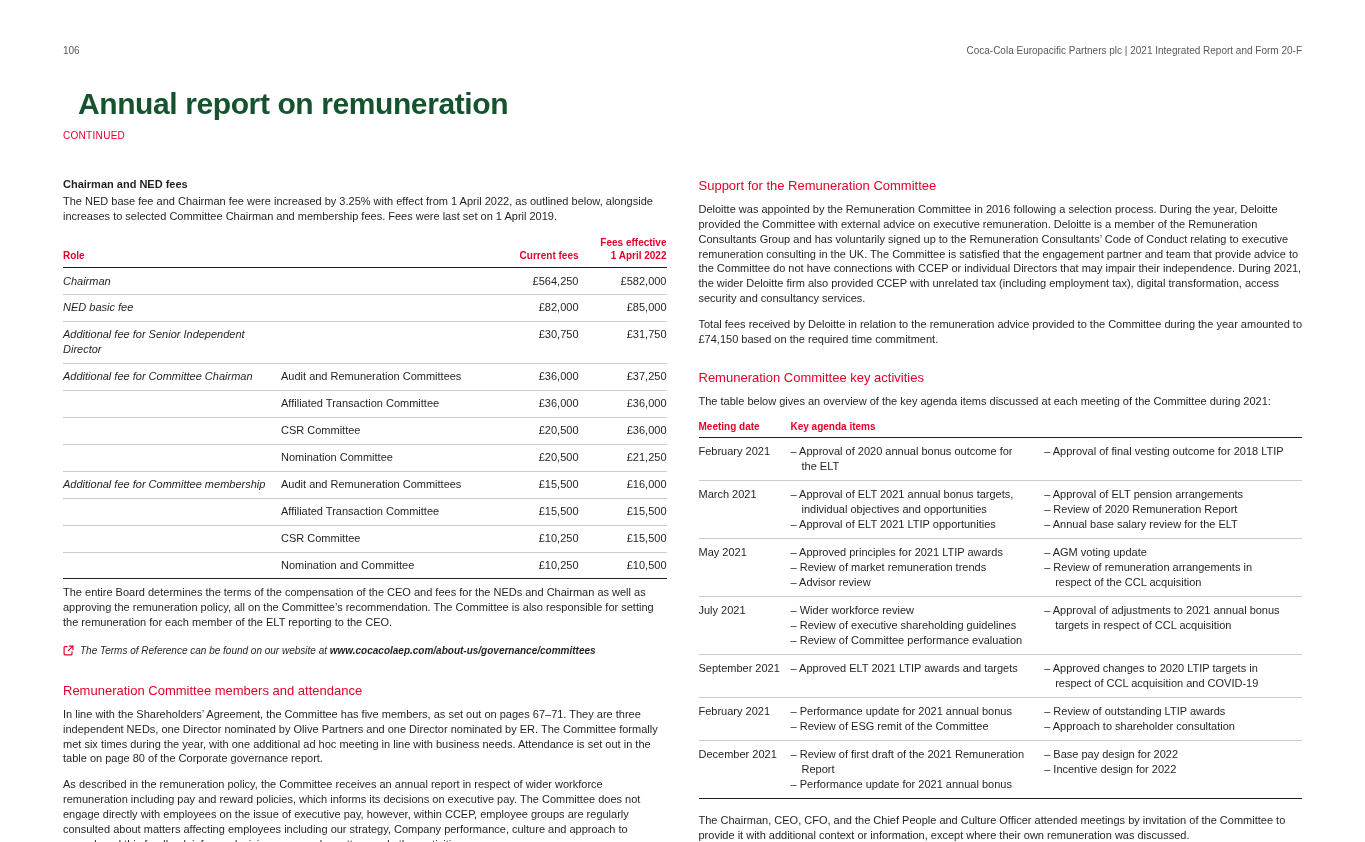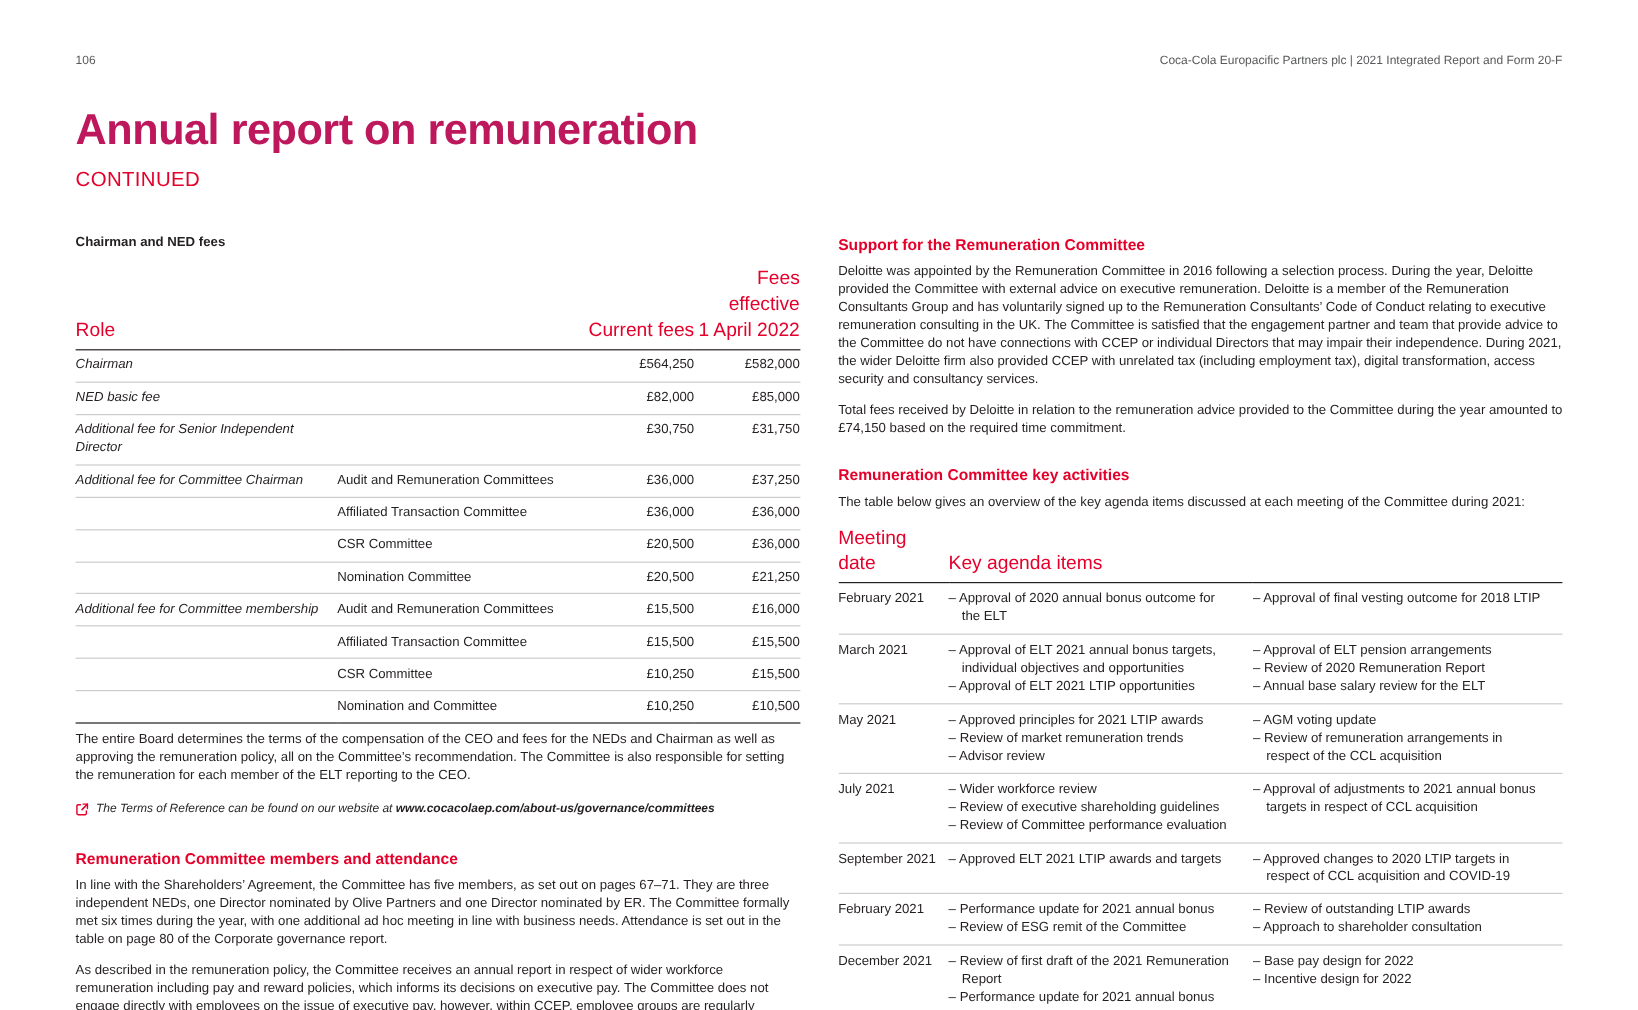--- a/index.html
+++ b/index.html
@@ -17,37 +17,37 @@
             font-size:10px; color:var(--muted,#58595b); margin-bottom:26px; }
   .topbar-left { display:flex; align-items:flex-start; }
   .pagenum { margin-right:48px; }
   .topnav { display:flex; gap:30px; }
   .nav-item { color:var(--muted,#58595b); cursor:pointer; }
   .nav-item.active { color:var(--accent,#e4002b); font-weight:bold;
                      border-bottom:1.5px solid var(--accent,#e4002b); padding-bottom:2px; }
   .topbar-right { color:var(--muted,#58595b); }
 
   
-  h1 { font-size:36px; font-weight:bold; letter-spacing:-0.4px; color:#be185d; }
-  .continued { color:var(--accent,#e4002b); font-size:17px; margin-top:5px; letter-spacing:0.3px; }
+  h1 { font-size:30px; font-weight:bold; letter-spacing:-0.4px; color:#14532d;margin-left:15px; }
+  .continued { color:var(--accent,#e4002b); font-size:10px; margin-top:5px; letter-spacing:0.3px; }
 
   
   .columns { display:flex; gap:32px; margin-top:34px; }
   .col { flex:1 1 0; min-width:0; }
 
   p { margin-bottom:11px; }
   .black-heading { font-size:11px; font-weight:bold; margin-bottom:2px; }
-  .red-heading { font-size:13px; font-weight:bold; color:var(--accent,#e4002b);
+  .red-heading { font-size:13px; font-weight:normal; color:var(--accent,#e4002b);
                  margin:22px 0 7px 0; }
   .red-heading.first { margin-top:0; }
 
   
   table { width:100%; border-collapse:collapse; }
   table.fees { margin-top:12px; border-bottom:1px solid var(--rule-dark,#231f20); margin-bottom:6px; }
-  th { font-weight:normal; color:var(--accent,#e4002b); text-align:left; font-size:16px;
+  th { font-weight:bold; color:var(--accent,#e4002b); text-align:left; font-size:10px;
        padding:0 0 4px 0; border-bottom:1px solid var(--rule-dark,#231f20); vertical-align:bottom; }
   th.num, td.num { text-align:right; white-space:nowrap; }
   th.two-line { white-space:pre-line; }
   table.fees td { padding:5.5px 0; vertical-align:top; }
   table.fees tbody tr + tr td { border-top:1px solid var(--rule-light,#cccccc); }
   table.fees td.role { width:218px; padding-right:10px;font-style:italic; }
   table.fees td.sub  { padding-right:10px; }
   table.fees td.num  { width:88px; padding-left:8px; }
 
   
@@ -79,20 +79,21 @@
     <div class="topbar-right">Coca-Cola Europacific Partners plc | 2021 Integrated Report and Form 20-F</div>
   </header>
 
   <h1>Annual report on remuneration</h1>
   <div class="continued">CONTINUED</div>
 
   <div class="columns">
 
     <section class="col">
       <h3 class="black-heading">Chairman and NED fees</h3>
+      <p>The NED base fee and Chairman fee were increased by 3.25% with effect from 1 April 2022, as outlined below, alongside increases to selected Committee Chairman and membership fees.  Fees were last set on 1 April 2019.</p>
 
       <table class="fees">
         <thead>
           <tr>
             <th class="role">Role</th>
             <th class="sub"></th>
             <th class="num">Current fees</th>
             <th class="num two-line">Fees effective
 1 April 2022</th>
           </tr>

